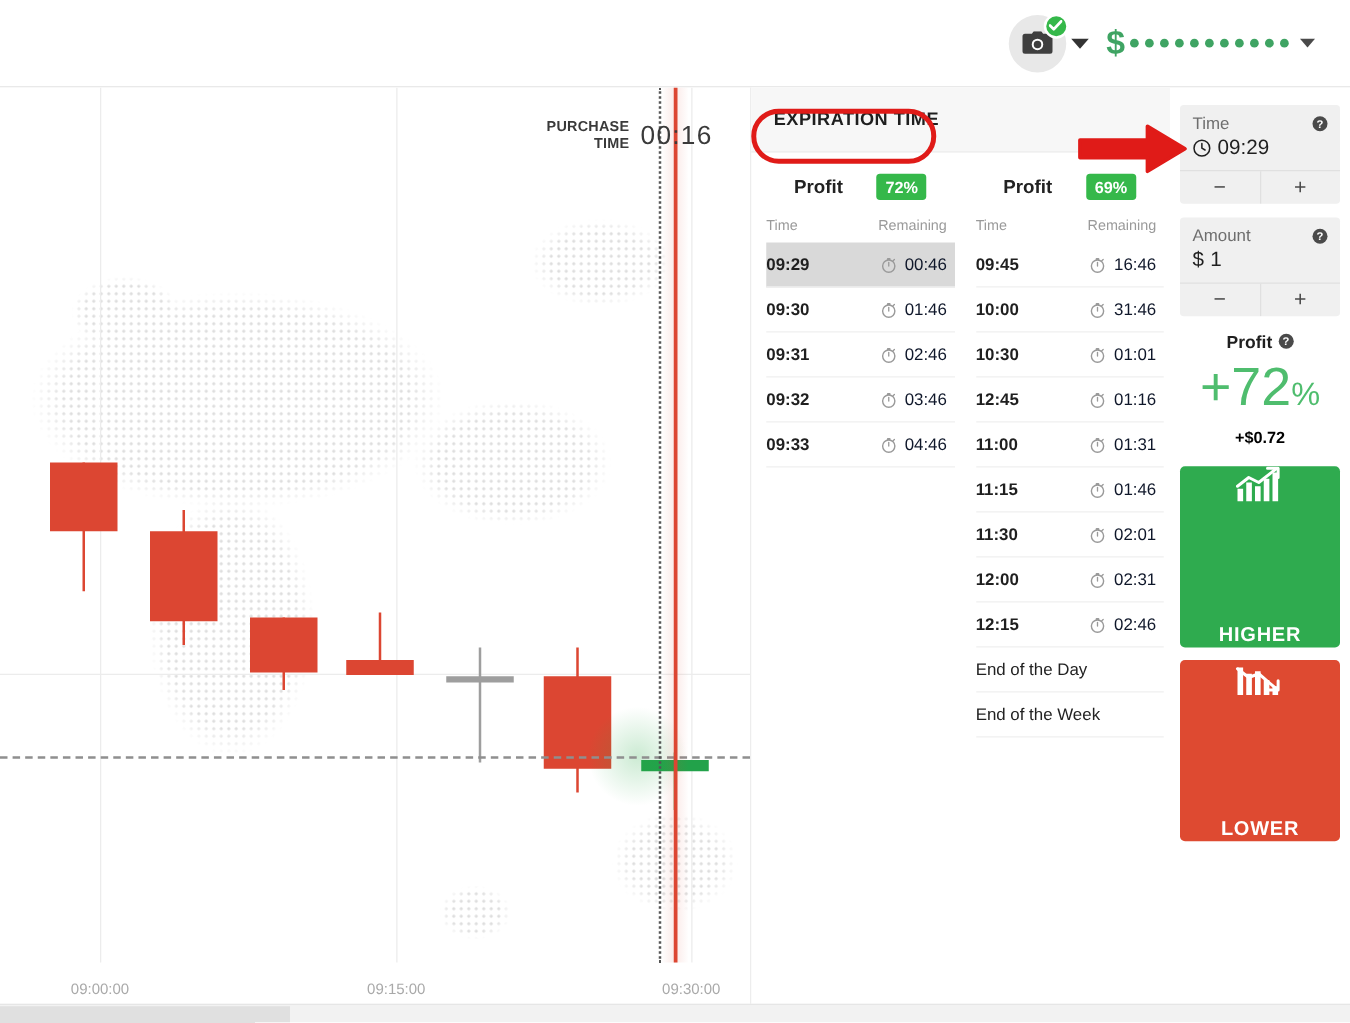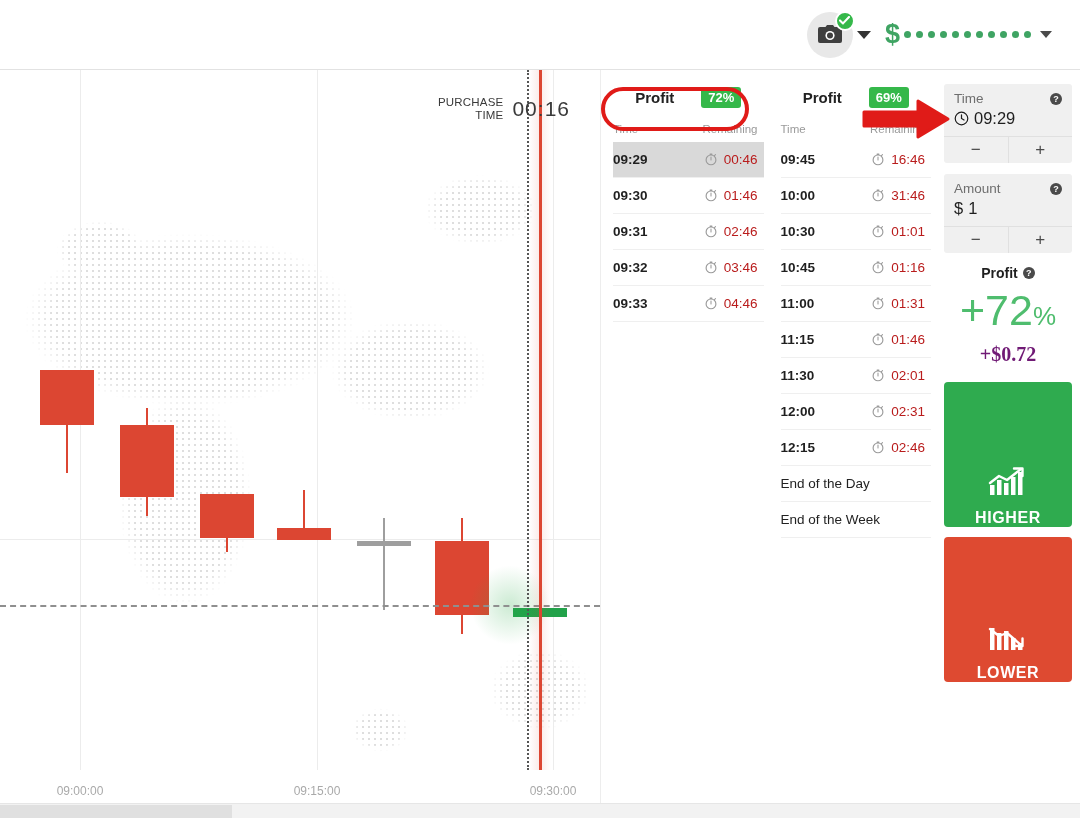--- a/index.html
+++ b/index.html
@@ -100,21 +100,21 @@
   .cred { background: #dc4632; }
   .cgreen { background: #22a24a; }
   .cgray { background: #9e9e9e; }
 
   #purchase-time {
     position: absolute; right: 30px; top: 26px;
     display: flex; align-items: center; gap: 9px;
     z-index: 6;
   }
   #pt-label {
-    font-size: 11.5px; font-weight: normal; color: #3a3a3a;
+    font-size: 11.5px; font-weight: bold; color: #3a3a3a;
     line-height: 13px; text-align: right; letter-spacing: .2px;
   }
   #pt-value { font-size: 21px; color: #3a3a3a; font-weight: 400; letter-spacing: 1px; }
 
   #now-line {
     position: absolute; left: 539px; top: 0; width: 3px; height: 700px;
     background: #dc4632; z-index: 5;
   }
   #now-glow {
     position: absolute; left: 529px; top: 0; width: 22px; height: 700px;
@@ -161,23 +161,23 @@
   .col-head span { font-size: 11.5px; color: #9a9a9a; }
   .ch-time { width: 62px; }
   .ch-rem { flex: 1; text-align: right; padding-right: 6px; }
   .exp-row {
     display: flex; align-items: center; height: 36px;
     border-bottom: 1px solid #efefef; cursor: pointer;
   }
   .exp-row.active { background: #d9d9d9; }
   .exp-row .r-time { width: 62px; font-size: 13.5px; font-weight: bold; color: #1f1f1f; }
   .exp-row .r-rem {
-    flex: 1; display: flex; align-items: flex-start; justify-content: flex-end;
+    flex: 1; display: flex; align-items: flex-end; justify-content: flex-end;
     gap: 6px; padding-right: 6px;
-    font-size: 13.5px; color: #b91c1c;
+    font-size: 13.5px; color: #0f172a;
   }
   .exp-row.special { justify-content: flex-start; }
   .exp-row.special .r-time {
     width: auto; font-weight: normal; font-size: 13.5px; color: #222;
   }
 
   
   #trade-panel {
     position: absolute; left: 936px; top: 70px; width: 144px; height: 733px;
     background: #fff; padding: 14px 8px 0 8px;
@@ -207,26 +207,26 @@
   #profit-block { text-align: center; margin-top: 12px; }
   #profit-title {
     display: flex; align-items: center; justify-content: center; gap: 5px;
     font-size: 14px; font-weight: bold; color: #1f1f1f;
   }
   #profit-pct {
     font-size: 43px; color: #4fbd6e; font-weight: 300;
     line-height: 50px; margin-top: 4px;
   }
   #profit-pct .pct-sign { font-size: 26px; }
-  #profit-amt { font-size: 20px; font-weight: bold; color: #701a75; margin-top: 2px; font-family: Liberation Serif, serif; }
+  #profit-amt { font-size: 13px; font-weight: bold; color: #000000; margin-top: 2px; }
 
   .trade-btn {
     width: 128px; height: 145px; border: none; border-radius: 4px;
     color: #fff; cursor: pointer; margin-top: 16px;
-    display: flex; flex-direction: column; align-items: center; justify-content: flex-end;
+    display: flex; flex-direction: column; align-items: center; justify-content: space-between;
     gap: 12px;
     font-family: "Liberation Sans", sans-serif;
     font-size: 16px; font-weight: bold; letter-spacing: .6px;
   }
   #higher-btn { background: #2fab4f; }
   #lower-btn { background: #de4a31; margin-top: 10px; }
 
   
   #anno-ellipse {
     position: absolute; left: 601px; top: 87px; width: 148px; height: 44px;
@@ -330,20 +330,23 @@
   </div>
 
   <div id="xlabels">
       <div class="xlabel" style="left: 80px;">09:00:00</div>
       <div class="xlabel" style="left: 317px;">09:15:00</div>
       <div class="xlabel" style="left: 553px;">09:30:00</div>
     </div>
 </div>
 
 <div id="exp-panel">
+  <div id="exp-header">
+    <span id="exp-title">EXPIRATION TIME</span>
+  </div>
   <div id="exp-cols">
       <div class="exp-col">
         <div class="profit-head">
           <span class="profit-word">Profit</span>
           <span class="profit-badge">72%</span>
         </div>
         <div class="col-head">
           <span class="ch-time">Time</span>
           <span class="ch-rem">Remaining</span>
         </div>
@@ -447,21 +450,21 @@
             <svg width="14" height="14" viewBox="0 0 16 16">
               <circle cx="8" cy="9" r="5.6" fill="none" stroke="#9a9a9a" stroke-width="1.3"></circle>
               <rect x="6.3" y="1.6" width="3.4" height="1.9" rx="0.8" fill="#9a9a9a"></rect>
               <path d="M8 9 V5.6" stroke="#9a9a9a" stroke-width="1.2" stroke-linecap="round"></path>
               <path d="M11.9 4.1 L13.2 2.9" stroke="#9a9a9a" stroke-width="1.2" stroke-linecap="round"></path>
             </svg>
             <span>01:01</span>
           </span>
         </div>
         <div class="exp-row">
-          <span class="r-time">10:45</span>
+          <span class="r-time">12:45</span>
           <span class="r-rem">
             <svg width="14" height="14" viewBox="0 0 16 16">
               <circle cx="8" cy="9" r="5.6" fill="none" stroke="#9a9a9a" stroke-width="1.3"></circle>
               <rect x="6.3" y="1.6" width="3.4" height="1.9" rx="0.8" fill="#9a9a9a"></rect>
               <path d="M8 9 V5.6" stroke="#9a9a9a" stroke-width="1.2" stroke-linecap="round"></path>
               <path d="M11.9 4.1 L13.2 2.9" stroke="#9a9a9a" stroke-width="1.2" stroke-linecap="round"></path>
             </svg>
             <span>01:16</span>
           </span>
         </div>

